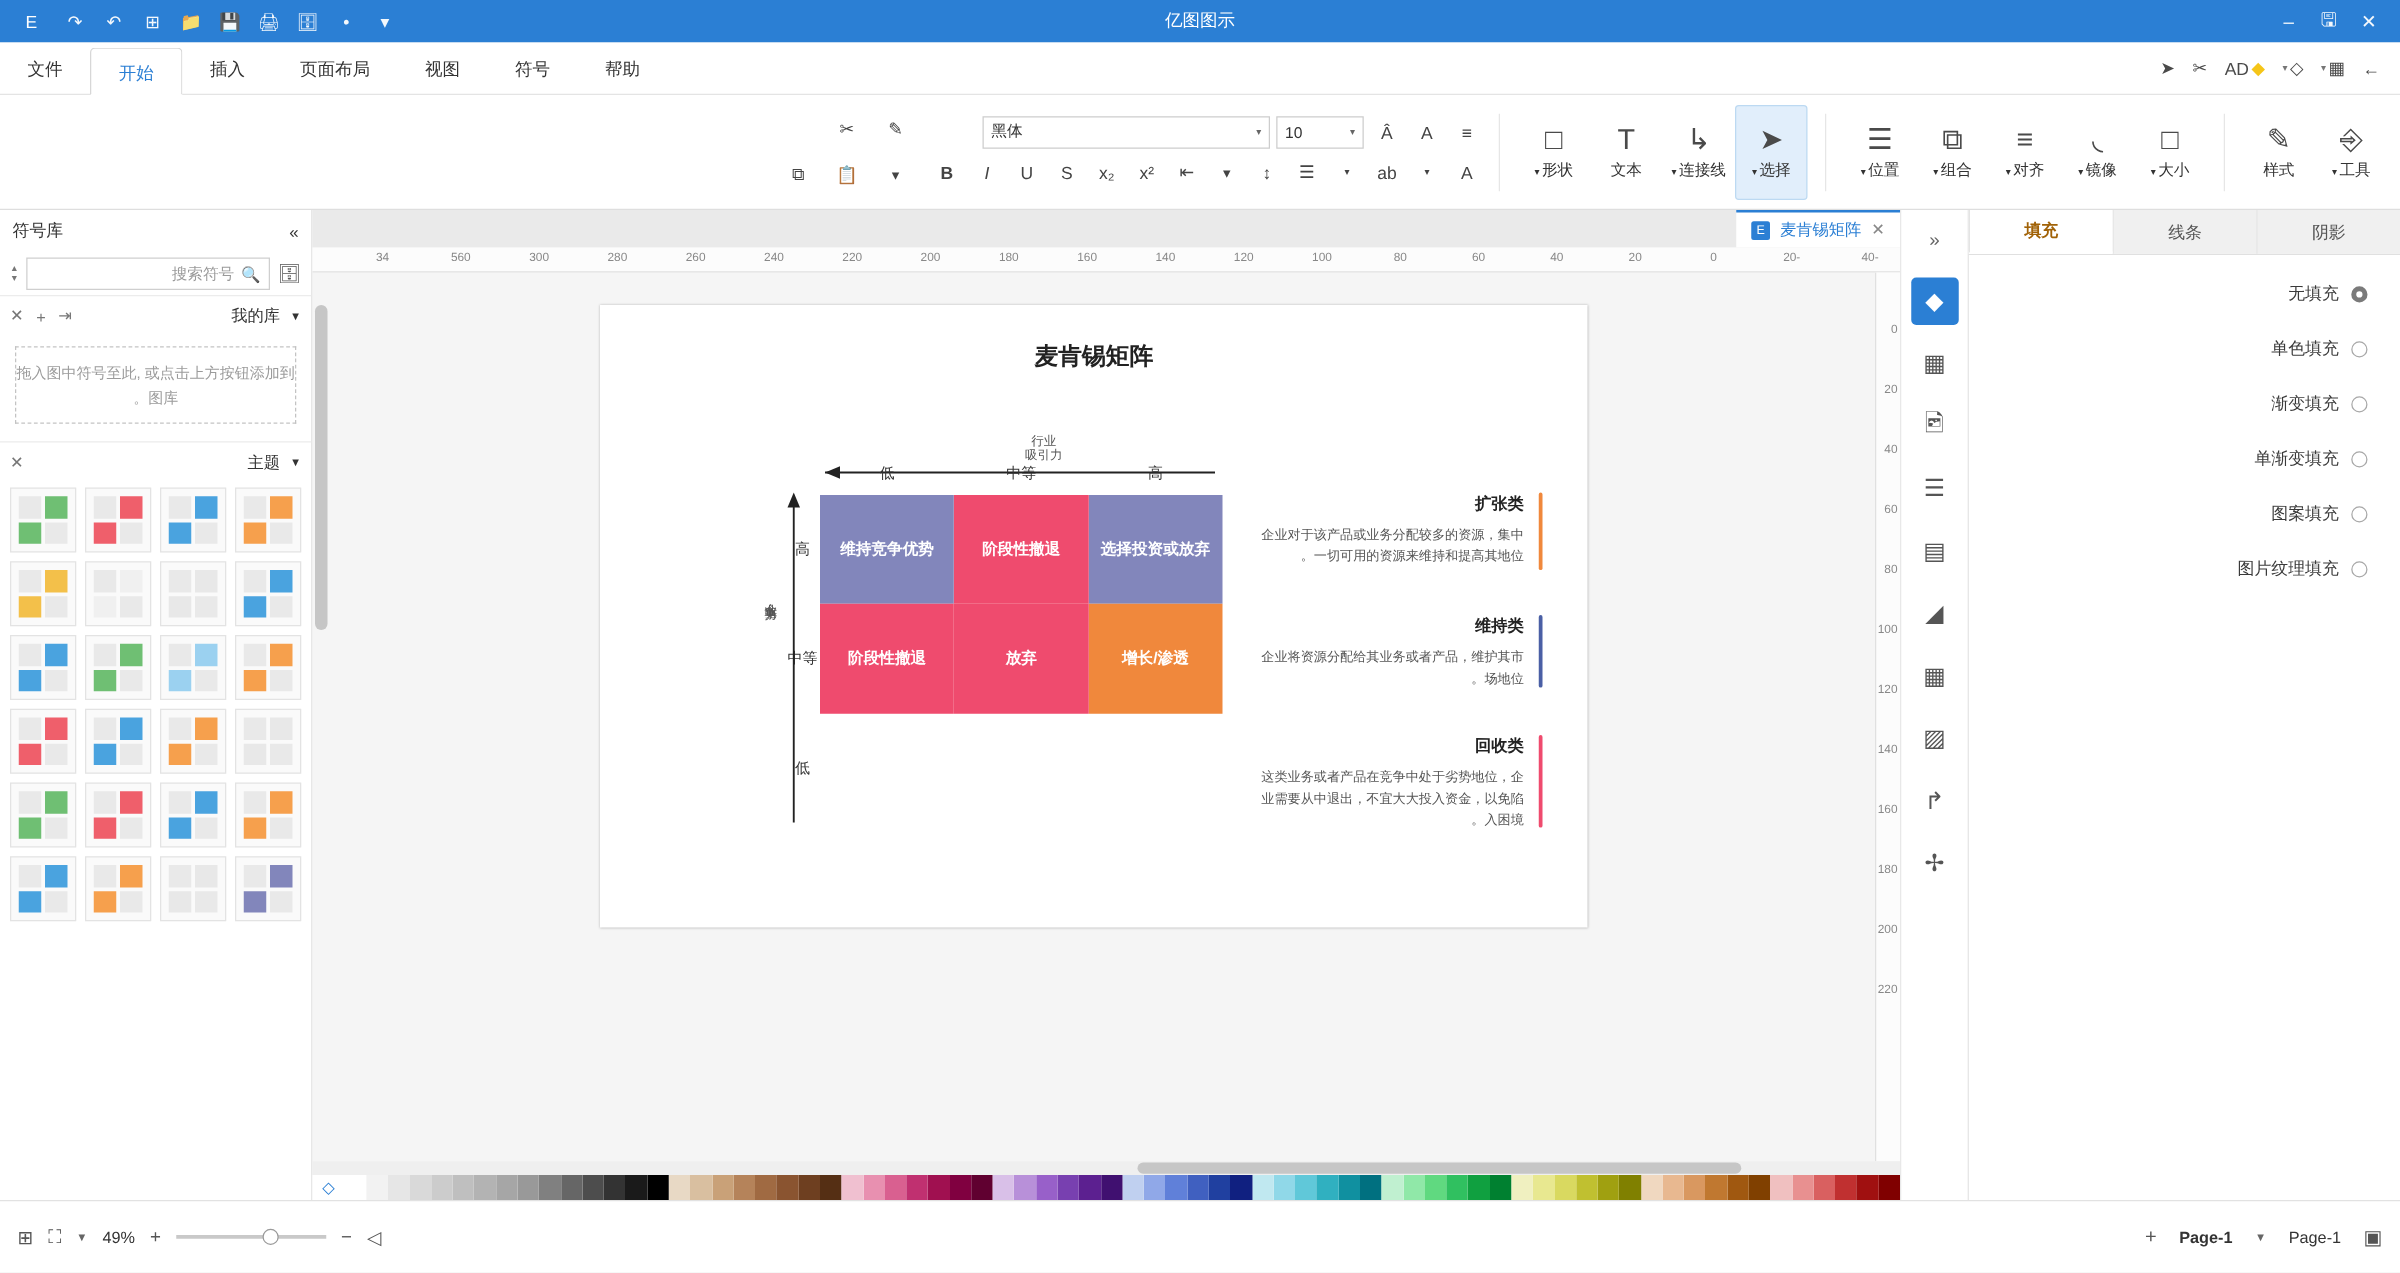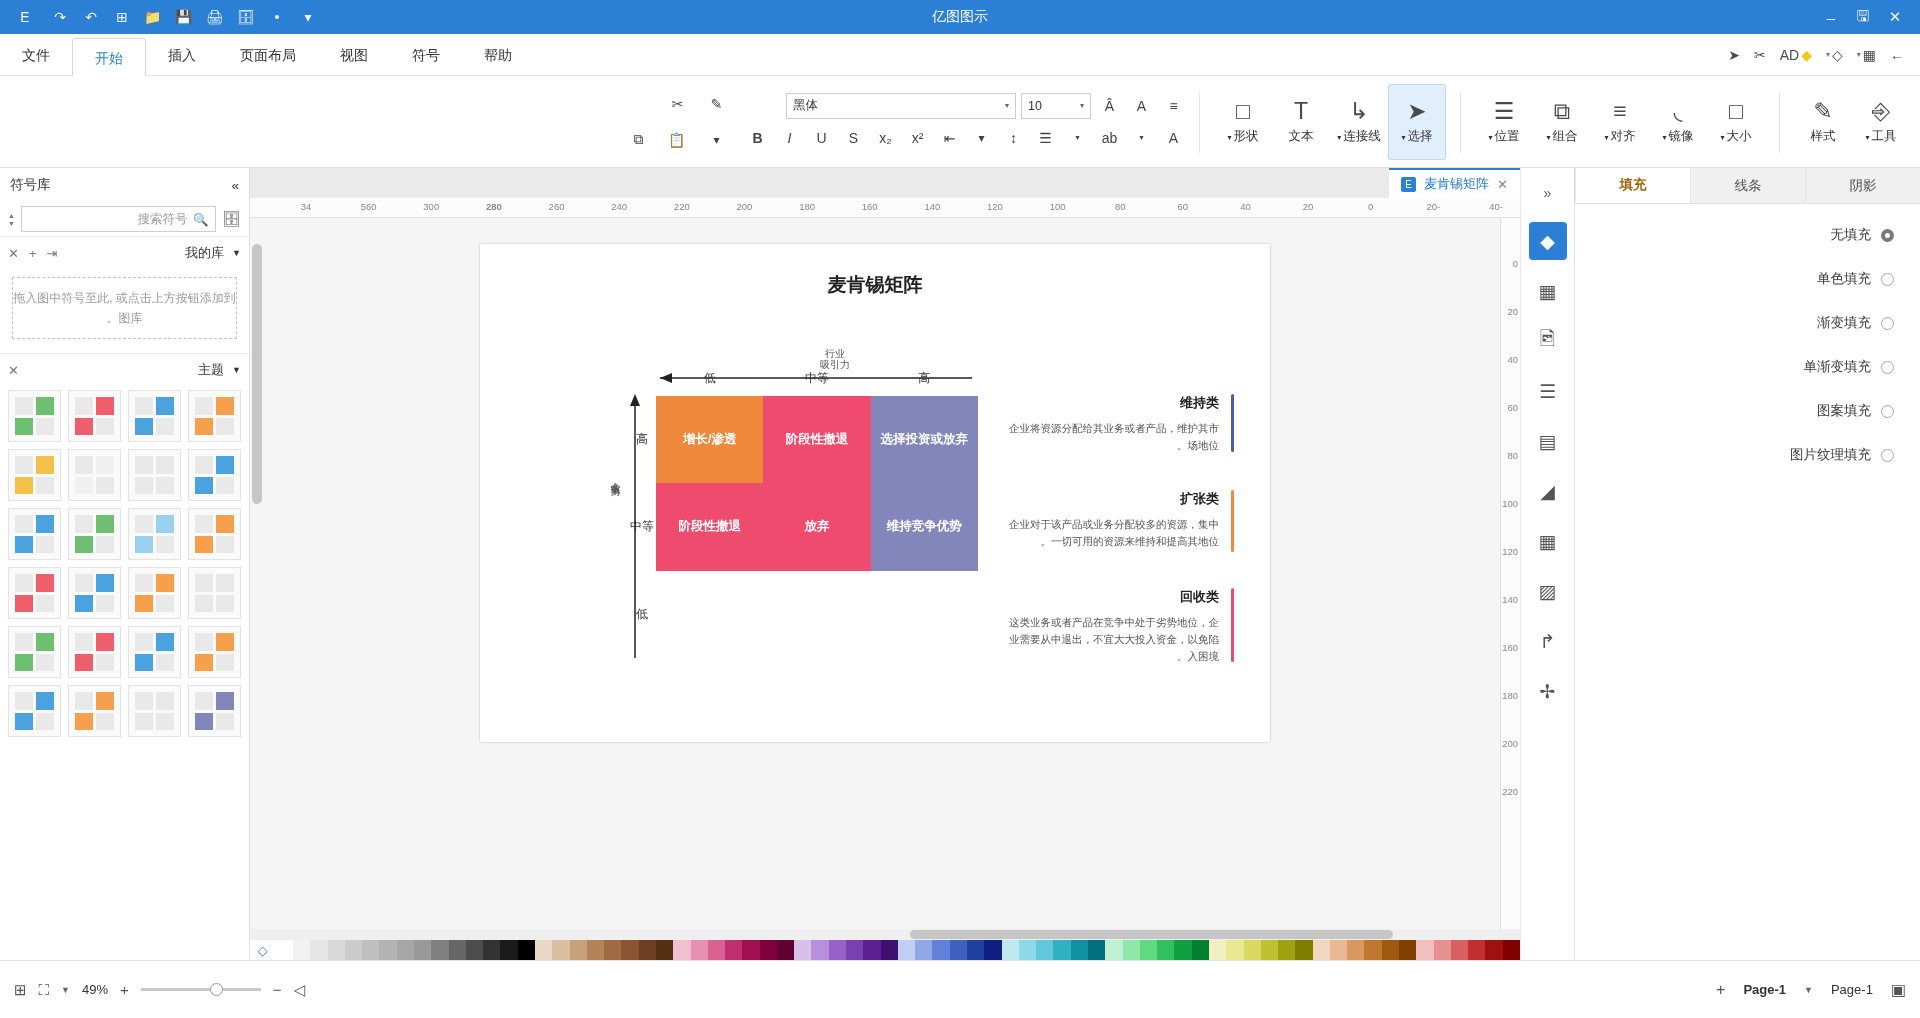--- a/index.html
+++ b/index.html
@@ -381,21 +381,21 @@
         <div class="tk" style="right: 399.789px;">80</div>
         <div class="tk" style="right: 462.421px;">100</div>
         <div class="tk" style="right: 525.053px;">120</div>
         <div class="tk" style="right: 587.684px;">140</div>
         <div class="tk" style="right: 650.316px;">160</div>
         <div class="tk" style="right: 712.947px;">180</div>
         <div class="tk" style="right: 775.579px;">200</div>
         <div class="tk" style="right: 838.211px;">220</div>
         <div class="tk" style="right: 900.842px;">240</div>
         <div class="tk" style="right: 963.474px;">260</div>
-        <div class="tk" style="right: 1026.11px; font-weight: bold;">280</div>
+        <div class="tk" style="right: 1026.11px;">280</div>
         <div class="tk" style="right: 1088.74px;">300</div>
         <div class="tk" style="right: 1151.37px;">560</div>
         <div class="tk" style="right: 1214px;">34</div>
       </div>
     <div class="canvasrow">
       <div class="ruler-v" id="vruler">
           <div class="tk" style="top: 40px;">0</div>
           <div class="tk" style="top: 88px;">20</div>
           <div class="tk" style="top: 136px;">40</div>
           <div class="tk" style="top: 184px;">60</div>
@@ -424,51 +424,51 @@
 
           <div class="colhead">
             <div>高</div>
             <div>中等</div>
             <div>低</div>
           </div>
 
           <div class="matrix">
             <div class="cell" style="background:#8286bb">选择投资或放弃</div>
             <div class="cell" style="background:#ef4b6e">阶段性撤退</div>
+            <div class="cell" style="background:#8286bb">维持竞争优势</div>
             <div class="cell" style="background:#f0883c">增长/渗透</div>
-            <div class="cell" style="background:#8286bb">维持竞争优势</div>
             <div class="cell" style="background:#ef4b6e">放弃</div>
             <div class="cell" style="background:#ef4b6e">阶段性撤退</div>
           </div>
 
           <div class="rowhead">
             <div>高</div>
             <div>中等</div>
             <div>低</div>
           </div>
 
           <svg style="position:absolute; right:628px; top:148px; width:14px; height:270px;">
             <line x1="7" y1="266" x2="7" y2="8" stroke="#222" stroke-width="1.5"></line>
             <polygon points="7,2 2,14 12,14" fill="#222"></polygon>
           </svg>
           <div class="vaxis-lbl">企业竞争力</div>
 
           <div class="legend">
             <div class="leg-item">
+              <span class="leg-bar" style="background:#f0883c; height:62px;"></span>
+              <div class="leg-txt">
+                <h4>扩张类</h4>
+                <p>企业对于该产品或业务分配较多的资源，集中一切可用的资源来维持和提高其地位。</p>
+              </div>
+            </div>
+            <div class="leg-item">
               <span class="leg-bar" style="background:#4a5fa5; height:58px;"></span>
               <div class="leg-txt">
                 <h4>维持类</h4>
                 <p>企业将资源分配给其业务或者产品，维护其市场地位。</p>
-              </div>
-            </div>
-            <div class="leg-item">
-              <span class="leg-bar" style="background:#f0883c; height:62px;"></span>
-              <div class="leg-txt">
-                <h4>扩张类</h4>
-                <p>企业对于该产品或业务分配较多的资源，集中一切可用的资源来维持和提高其地位。</p>
               </div>
             </div>
             <div class="leg-item">
               <span class="leg-bar" style="background:#ef4b6e; height:74px;"></span>
               <div class="leg-txt">
                 <h4>回收类</h4>
                 <p>这类业务或者产品在竞争中处于劣势地位，企业需要从中退出，不宜大大投入资金，以免陷入困境。</p>
               </div>
             </div>
           </div>

